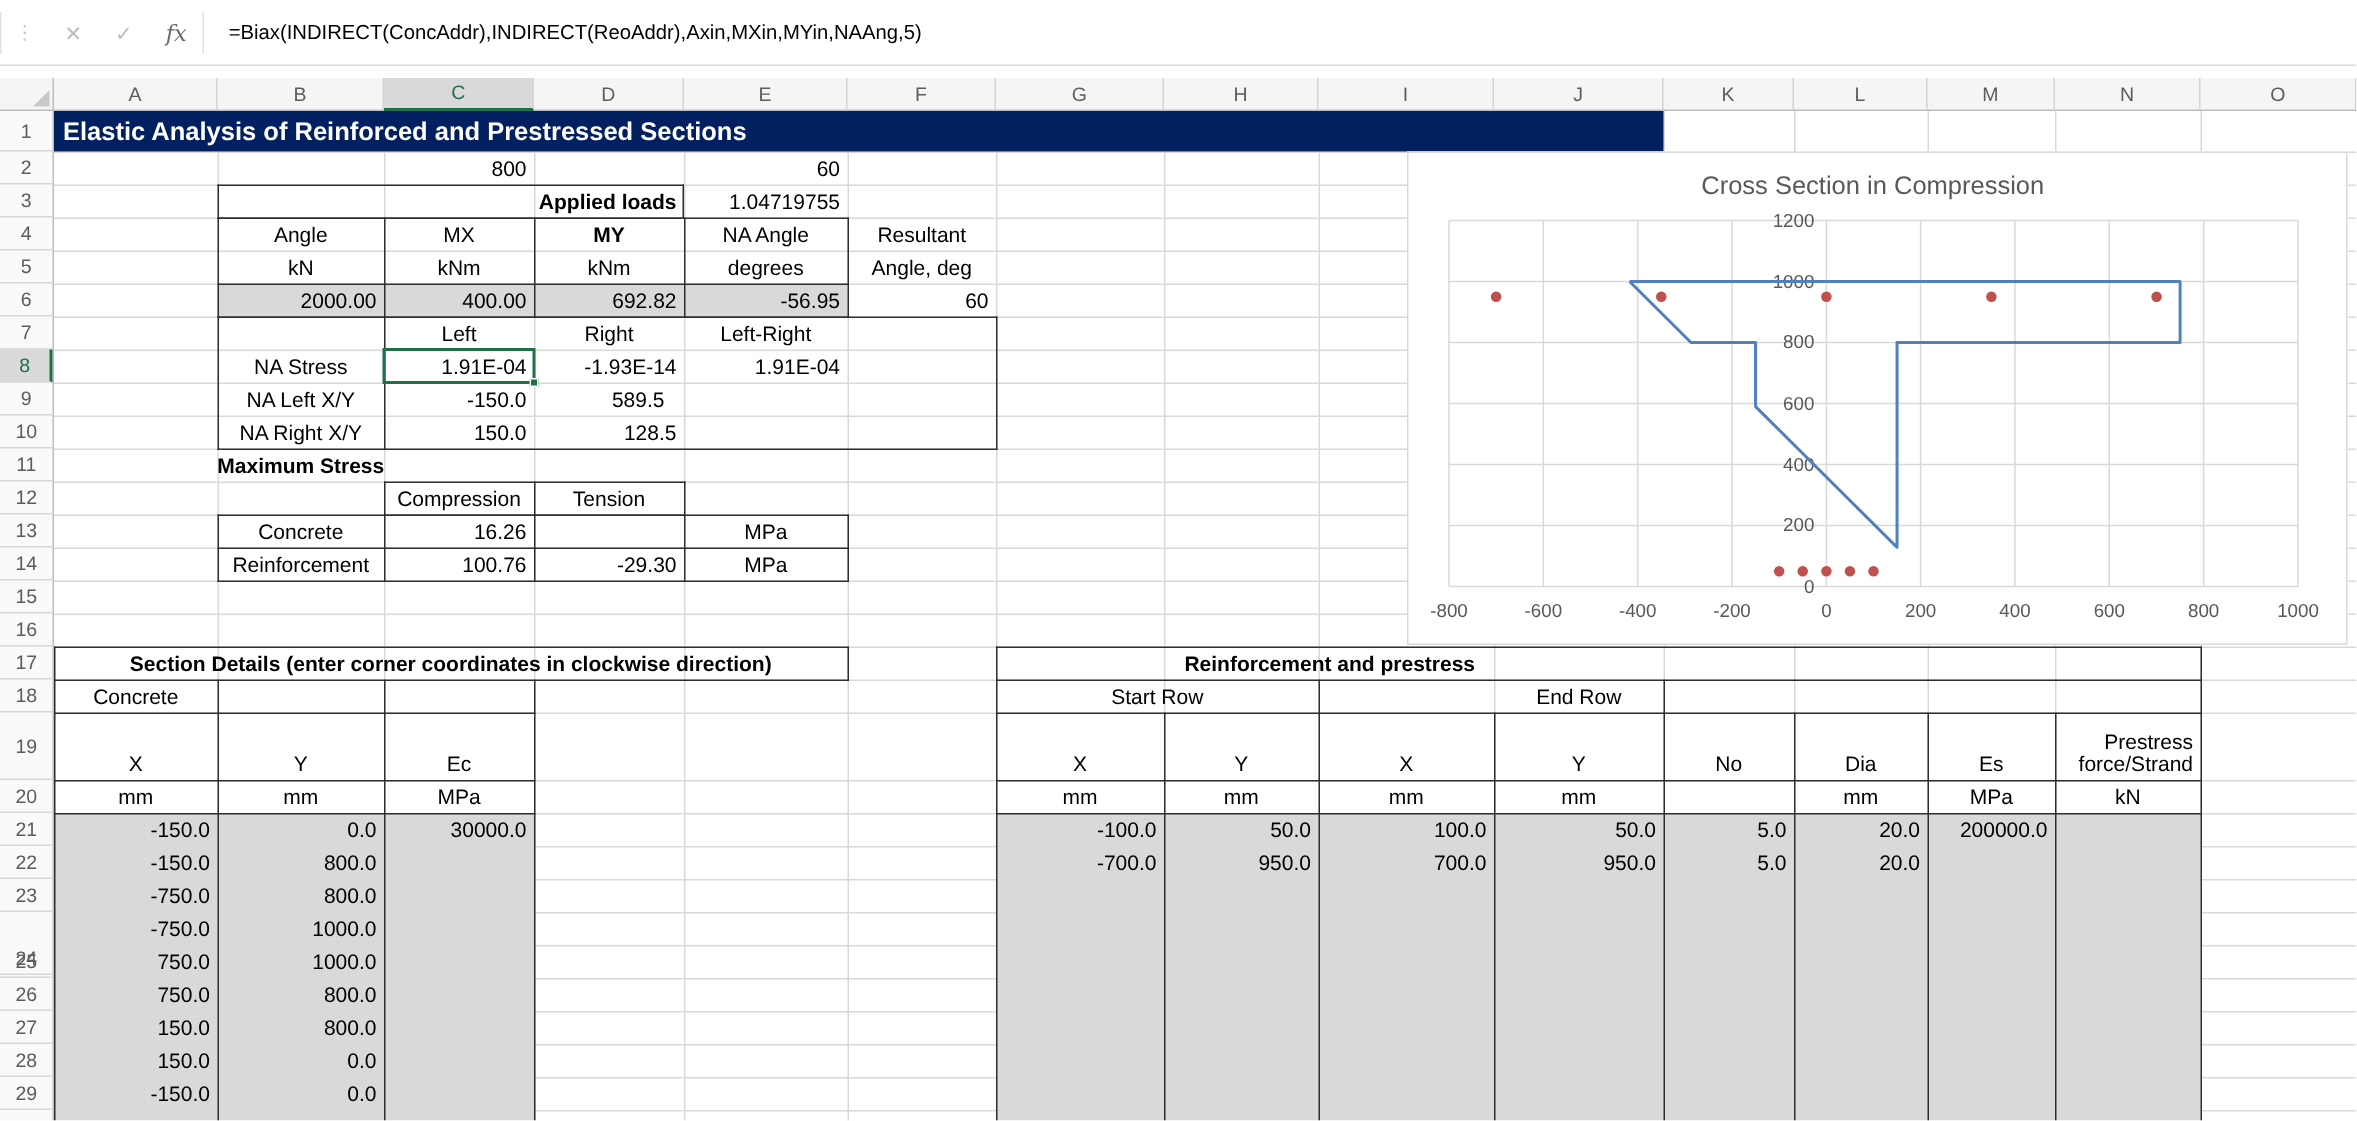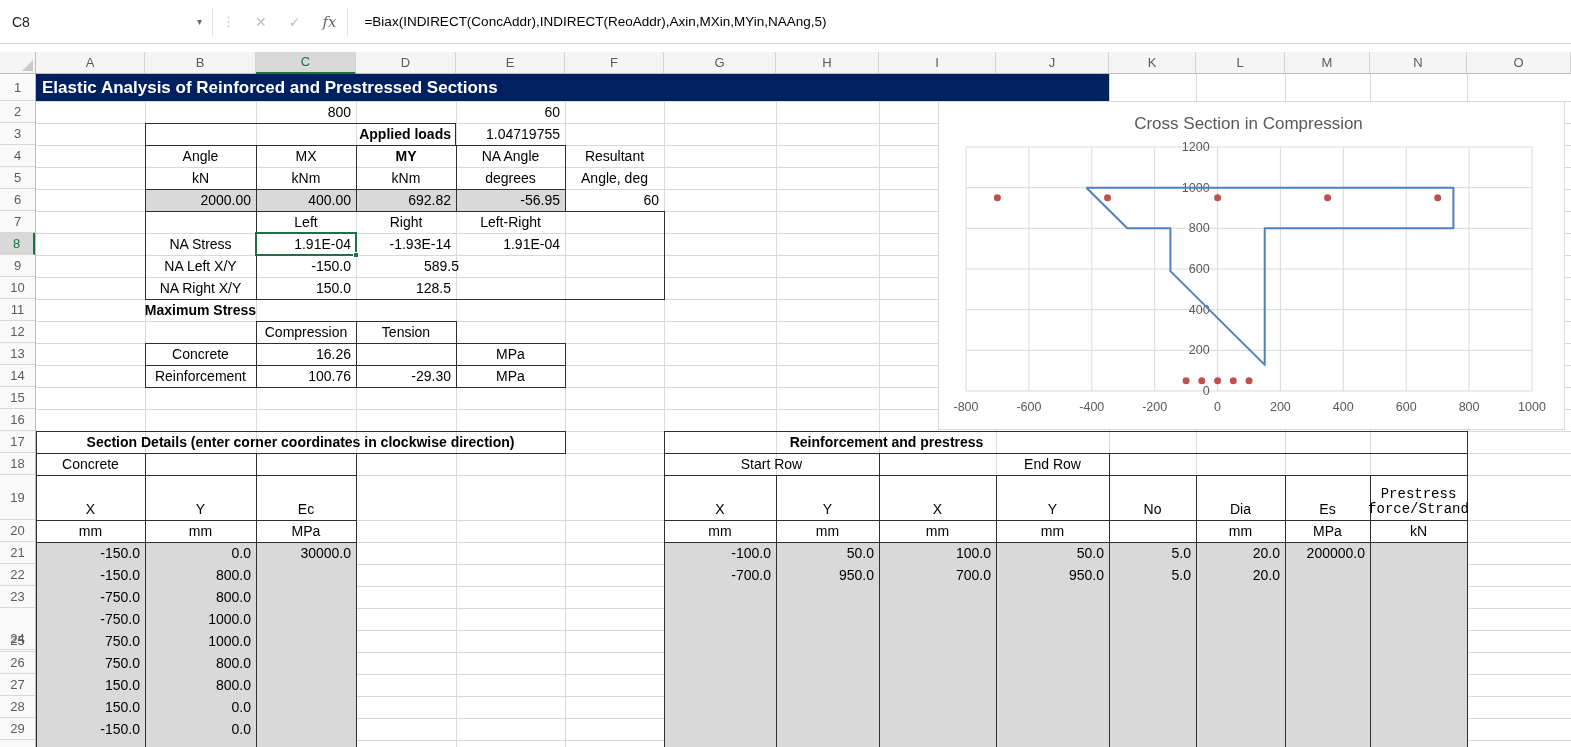--- a/index.html
+++ b/index.html
@@ -30,39 +30,35 @@
   #layers{position:absolute;left:0;top:0;width:1571px;height:747px;}
   .gl{position:absolute;background:#d9d9d9;}
   .fz{position:absolute;}
   .bseg{position:absolute;background:#2e2e2e;}
   .cell{position:absolute;display:flex;align-items:center;font-size:14px;color:#000;white-space:nowrap;overflow:visible;padding:0 5px;background:transparent;}
   .al-l{justify-content:center;}
   .al-c{justify-content:center;}
   .al-r{justify-content:flex-end;}
   .bold{font-weight:bold;}
   .vbot{align-items:flex-end;padding-bottom:3px;}
-  .wrap{white-space:normal;text-align:center;line-height:15px;font-family:Liberation Mono, monospace;}
+  .wrap{white-space:normal;text-align:right;line-height:15px;}
 
   #sheet-title{position:absolute;left:36px;top:74px;width:1073px;height:27px;font-size:17px;font-weight:bold;line-height:27px;padding-left:6px;white-space:nowrap;}
 
   #selection{position:absolute;left:255px;top:232px;width:102px;height:24px;border:2px solid #1e7145;}
   #fill-handle{position:absolute;right:-4px;bottom:-4px;width:6px;height:6px;background:#1e7145;border:1px solid #fff;}
 
   #adjust-btn{position:absolute;left:680px;top:169px;width:173px;height:46px;background:#f4f4f4;border:1px solid #8f8f8f;box-shadow:3px 3px 0 #9b9b9b;font-family:"Liberation Sans",sans-serif;font-size:14px;color:#000;cursor:default;}
 
   #chart{position:absolute;left:938px;top:101px;width:627px;height:329px;background:#fff;border:1px solid #d9d9d9;}
 </style>
 </head>
 <body>
 
 <div id="formula-bar">
-  <div id="name-box">
-    <span>C8</span>
-    <span id="name-caret">▾</span>
-  </div>
   <div class="vdiv"></div>
   <span id="fb-dots">⋮</span>
   <span id="fb-x">✕</span>
   <span id="fb-check">✓</span>
   <span id="fb-fx">fx</span>
   <div class="vdiv"></div>
   <div id="formula-text">=Biax(INDIRECT(ConcAddr),INDIRECT(ReoAddr),Axin,MXin,MYin,NAAng,5)</div>
 </div>
 
 <div id="select-all">
@@ -308,21 +304,21 @@
       </div>
       <div class="cell al-r" style="left: 456px; top: 233px; width: 109px; height: 22px;">
         <span>1.91E-04</span>
       </div>
       <div class="cell al-l" style="left: 145px; top: 255px; width: 111px; height: 22px;">
         <span>NA Left X/Y</span>
       </div>
       <div class="cell al-r" style="left: 256px; top: 255px; width: 100px; height: 22px;">
         <span>-150.0</span>
       </div>
-      <div class="cell al-r" style="left: 364px; top: 255px; width: 100px; height: 22px;">
+      <div class="cell al-r" style="left: 348px; top: 255px; width: 100px; height: 22px;">
         <span>589.5</span>
       </div>
       <div class="cell al-l" style="left: 145px; top: 277px; width: 111px; height: 22px;">
         <span>NA Right X/Y</span>
       </div>
       <div class="cell al-r" style="left: 256px; top: 277px; width: 100px; height: 22px;">
         <span>150.0</span>
       </div>
       <div class="cell al-r" style="left: 356px; top: 277px; width: 100px; height: 22px;">
         <span>128.5</span>

